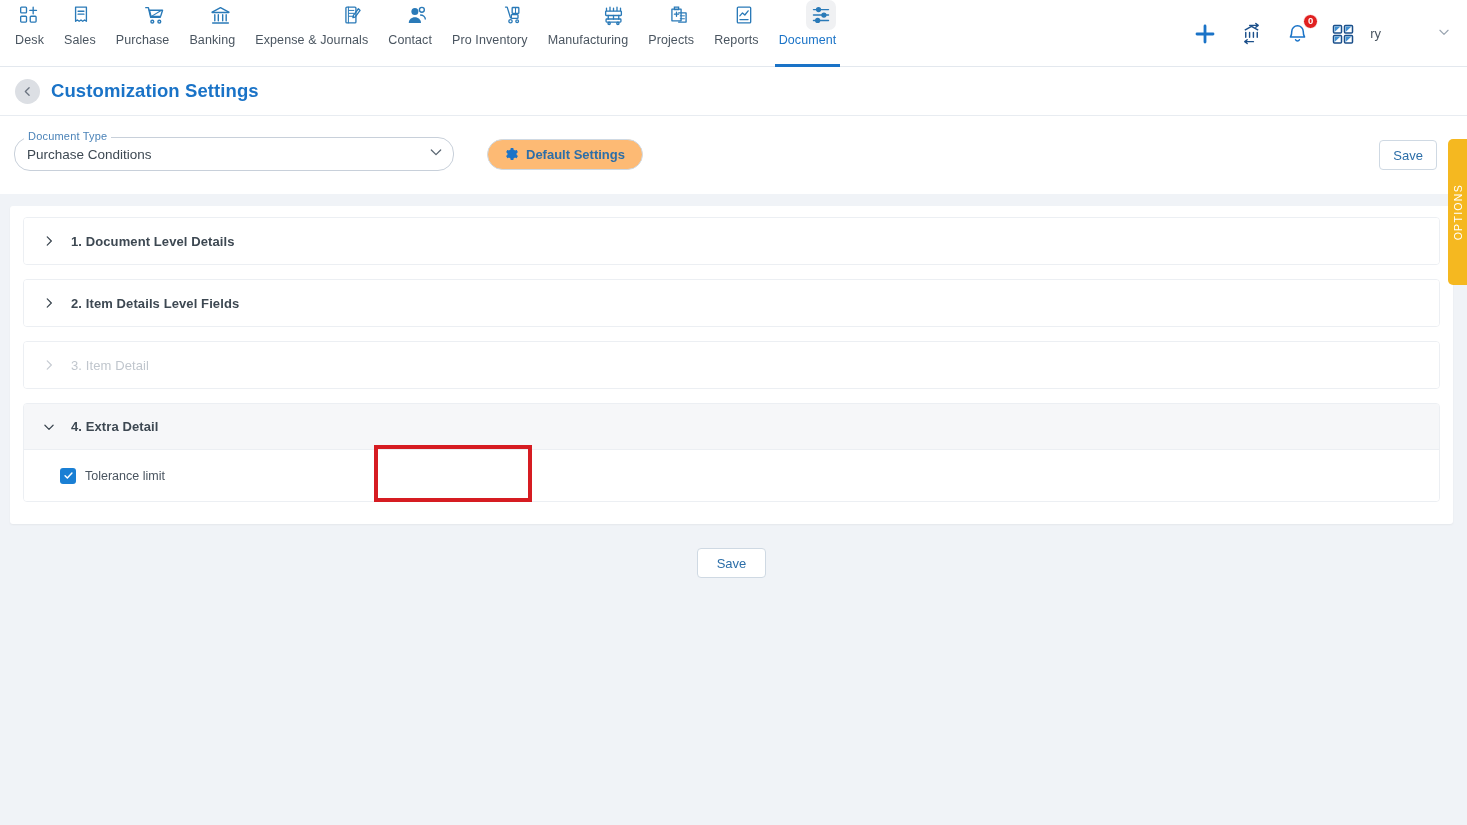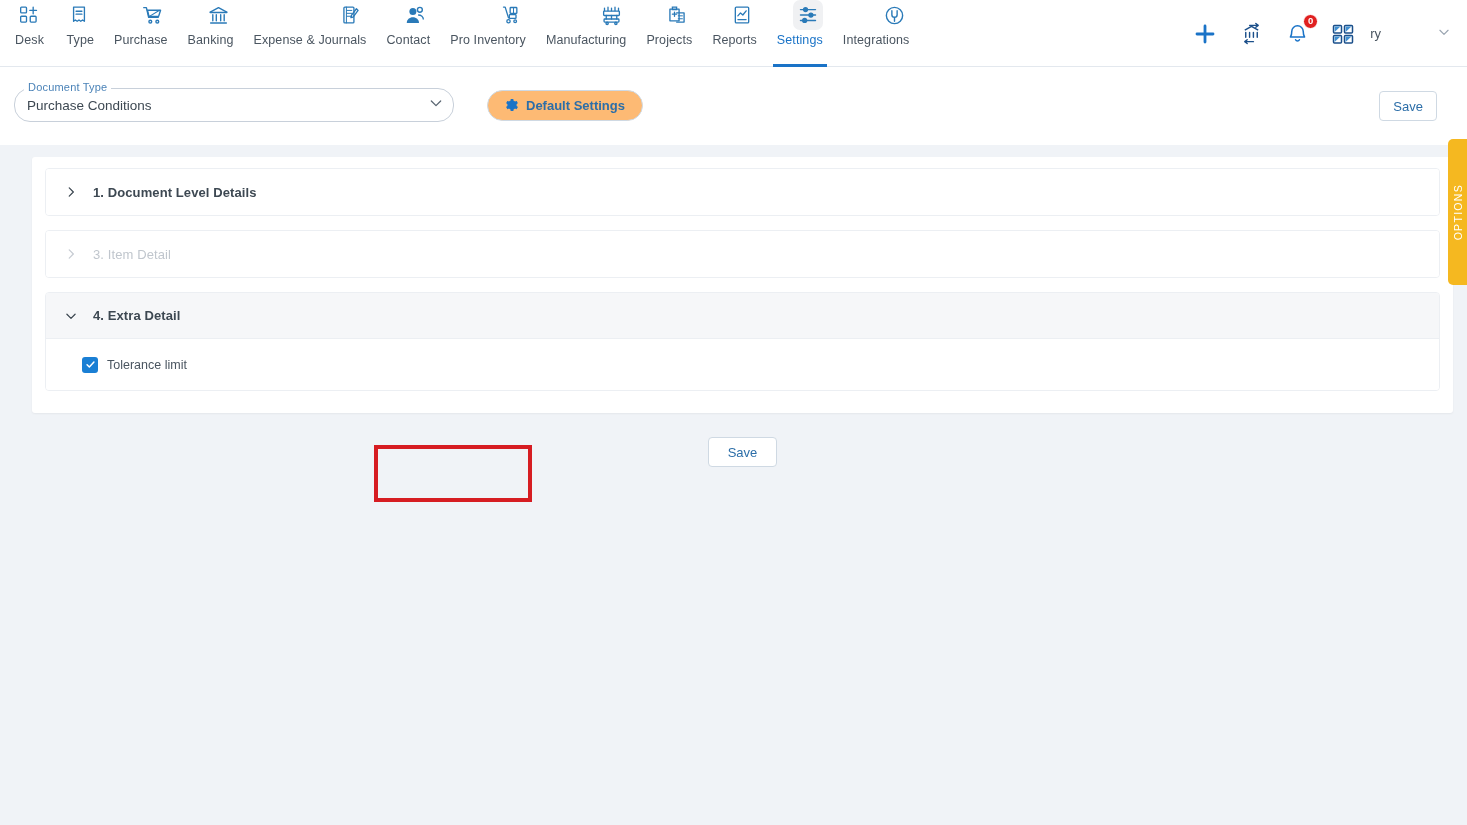--- a/index.html
+++ b/index.html
@@ -177,21 +177,21 @@
   .options-tab span {
     writing-mode: vertical-rl;
     transform: rotate(180deg);
     font-size: 10.5px;
     letter-spacing: 1.3px;
     color: #ffffff;
     font-weight: 500;
   }
 
   
-  .content-wrap { padding: 12px 14px 0 32px; }
+  .content-wrap { padding: 12px 14px 0 10px; }
   .content-card {
     background: #ffffff;
     border-radius: 3px;
     padding: 11px 13px 22px 13px;
     box-shadow: 0 1px 2px rgba(0,0,0,0.05);
   }
 
   .accordion {
     border: 1px solid #eceff3;
     border-radius: 4px;
@@ -293,21 +293,21 @@
         <span class="nav-label">Desk</span>
       </div>
 
       <div class="nav-item">
         <span class="nav-icon-wrap">
           <svg width="20" height="20" viewBox="0 0 24 24" fill="none" stroke="#2a7ab8" stroke-width="1.6">
             <path d="M5.5 2.5h13v17l-2.2-1.6-2.2 1.6-2.1-1.6-2.2 1.6-2.2-1.6-2.1 1.6z" stroke-linejoin="round"></path>
             <path d="M8.5 7.5h7M8.5 11h7" stroke-linecap="round"></path>
           </svg>
         </span>
-        <span class="nav-label">Type</span>
+        <span class="nav-label">Sales</span>
       </div>
 
       <div class="nav-item">
         <span class="nav-icon-wrap">
           <svg width="21" height="21" viewBox="0 0 24 24" fill="none" stroke="#2a7ab8" stroke-width="1.6">
             <path d="M2 3h3l2.6 11h11" stroke-linecap="round" stroke-linejoin="round"></path>
             <path d="M6.2 6h15l-2.2 7h-11z" stroke-linejoin="round"></path>
             <path d="M20 6L8.5 13" stroke-width="1.3"></path>
             <circle cx="9.5" cy="19" r="1.6"></circle>
             <circle cx="17.5" cy="19" r="1.6"></circle>
@@ -405,34 +405,24 @@
 
       <div class="nav-item active">
         <span class="nav-icon-wrap">
           <svg width="20" height="20" viewBox="0 0 24 24" fill="none" stroke="#2a7ab8" stroke-width="1.7">
             <path d="M3 5.5h18M3 12h18M3 18.5h18" stroke-linecap="round"></path>
             <circle cx="9" cy="5.5" r="2.3" fill="#2a7ab8"></circle>
             <circle cx="15.5" cy="12" r="2.3" fill="#2a7ab8"></circle>
             <circle cx="8" cy="18.5" r="2.3" fill="#2a7ab8"></circle>
           </svg>
         </span>
-        <span class="nav-label">Settings</span>
+        <span class="nav-label">Document</span>
         <span class="nav-underline"></span>
       </div>
 
-      <div class="nav-item">
-        <span class="nav-icon-wrap">
-          <svg width="21" height="21" viewBox="0 0 24 24" fill="none" stroke="#2a7ab8" stroke-width="1.6">
-            <circle cx="12" cy="12" r="9.3"></circle>
-            <path d="M9 6.5v4.5a3 3 0 006 0V6.5" stroke-linecap="round"></path>
-            <path d="M12 14.5v4" stroke-linecap="round"></path>
-          </svg>
-        </span>
-        <span class="nav-label">Integrations</span>
-      </div>
 
     </div>
 
     <div class="nav-right">
       <div class="nr-btn">
         <svg width="24" height="24" viewBox="0 0 24 24" fill="none" stroke="#1a73c7" stroke-width="2.8">
           <path d="M12 4v16M4 12h16" stroke-linecap="round"></path>
         </svg>
       </div>
       <div class="nr-btn">
@@ -468,20 +458,28 @@
       </div>
       <span class="user-name">ry</span>
       <span class="nr-caret">
         <svg width="14" height="14" viewBox="0 0 24 24" fill="none" stroke="#9aa5b1" stroke-width="2">
           <path d="M5 9l7 7 7-7" stroke-linecap="round" stroke-linejoin="round"></path>
         </svg>
       </span>
     </div>
   </div>
 
+  <div class="page-header">
+    <div class="back-btn">
+      <svg width="13" height="13" viewBox="0 0 24 24" fill="none" stroke="#6b7480" stroke-width="2.4">
+        <path d="M15 5l-7 7 7 7" stroke-linecap="round" stroke-linejoin="round"></path>
+      </svg>
+    </div>
+    <span class="page-title">Customization Settings</span>
+  </div>
 
   <div class="toolbar">
     <div class="select-field">
       <span class="select-label">Document Type</span>
       <span class="select-value">Purchase Conditions</span>
       <span class="select-caret">
         <svg width="16" height="16" viewBox="0 0 24 24" fill="none" stroke="#5a6672" stroke-width="1.9">
           <path d="M5 9l7 7 7-7" stroke-linecap="round" stroke-linejoin="round"></path>
         </svg>
       </span>
@@ -510,20 +508,30 @@
         <div class="acc-header">
           <span class="acc-chevron">
             <svg width="14" height="14" viewBox="0 0 24 24" fill="none" stroke="currentColor" stroke-width="2.2">
               <path d="M9 5l7 7-7 7" stroke-linecap="round" stroke-linejoin="round"></path>
             </svg>
           </span>
           <span class="acc-title">1. Document Level Details</span>
         </div>
       </div>
 
+      <div class="accordion">
+        <div class="acc-header">
+          <span class="acc-chevron">
+            <svg width="14" height="14" viewBox="0 0 24 24" fill="none" stroke="currentColor" stroke-width="2.2">
+              <path d="M9 5l7 7-7 7" stroke-linecap="round" stroke-linejoin="round"></path>
+            </svg>
+          </span>
+          <span class="acc-title">2. Item Details Level Fields</span>
+        </div>
+      </div>
 
       <div class="accordion disabled">
         <div class="acc-header">
           <span class="acc-chevron">
             <svg width="14" height="14" viewBox="0 0 24 24" fill="none" stroke="currentColor" stroke-width="2.2">
               <path d="M9 5l7 7-7 7" stroke-linecap="round" stroke-linejoin="round"></path>
             </svg>
           </span>
           <span class="acc-title">3. Item Detail</span>
         </div>

